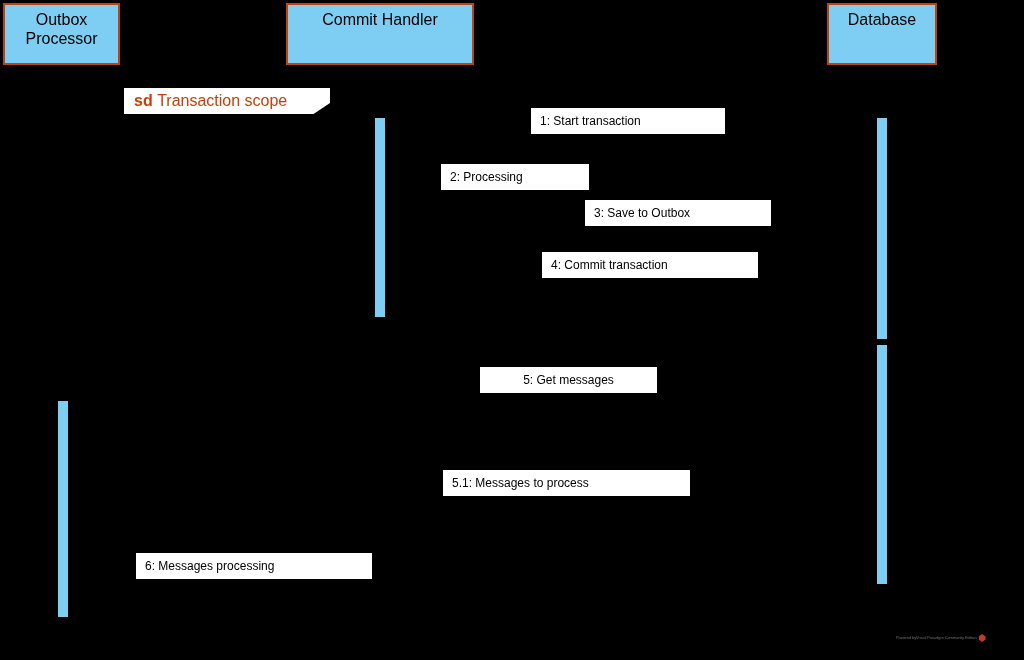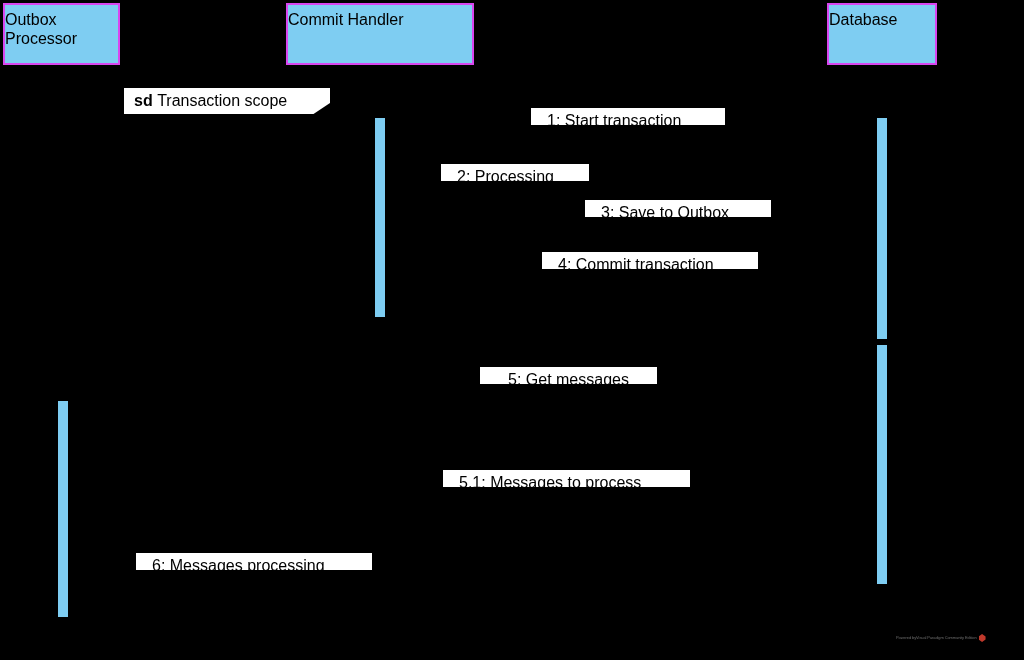--- a/index.html
+++ b/index.html
@@ -16,24 +16,25 @@
     overflow: hidden;
     font-family: "Liberation Sans", sans-serif;
     -webkit-font-smoothing: antialiased;
   }
 
   
   .participant {
     position: absolute;
     box-sizing: border-box;
     background: #7ECDF2;
-    border: 2px solid #d946ef;
+    border: 2px solid #c2410c;
     color: #000000;
     font-size: 16px;
     line-height: 19px;
+    text-align: center;
     padding-top: 5px;
     white-space: pre-line;
   }
 
   
   .lifeline {
     position: absolute;
     width: 1px;
     background: #000000;
   }
@@ -61,33 +62,33 @@
   }
   .msg-head.right { border-left: 9px solid #000000; }
   .msg-head.left  { border-right: 9px solid #000000; }
 
   
   .msg-label {
     position: absolute;
     box-sizing: border-box;
     background: #FFFFFF;
     color: #000000;
-    font-size: 16px;
+    font-size: 12px;
     line-height: 26px;
-    height: 17px;
-    padding: 0 16px;
+    height: 26px;
+    padding: 0 9px;
     white-space: nowrap;
   }
 
   
   .frag-label {
     position: absolute;
     box-sizing: border-box;
     background: #FFFFFF;
-    color: #000000;
+    color: #c2410c;
     font-size: 16px;
     line-height: 26px;
     height: 26px;
     padding: 0 10px;
     white-space: nowrap;
     -webkit-clip-path: polygon(0 0, 100% 0, 100% 58%, 92% 100%, 0 100%);
     clip-path: polygon(0 0, 100% 0, 100% 58%, 92% 100%, 0 100%);
   }
   .frag-label .kw { font-weight: bold; }
 

